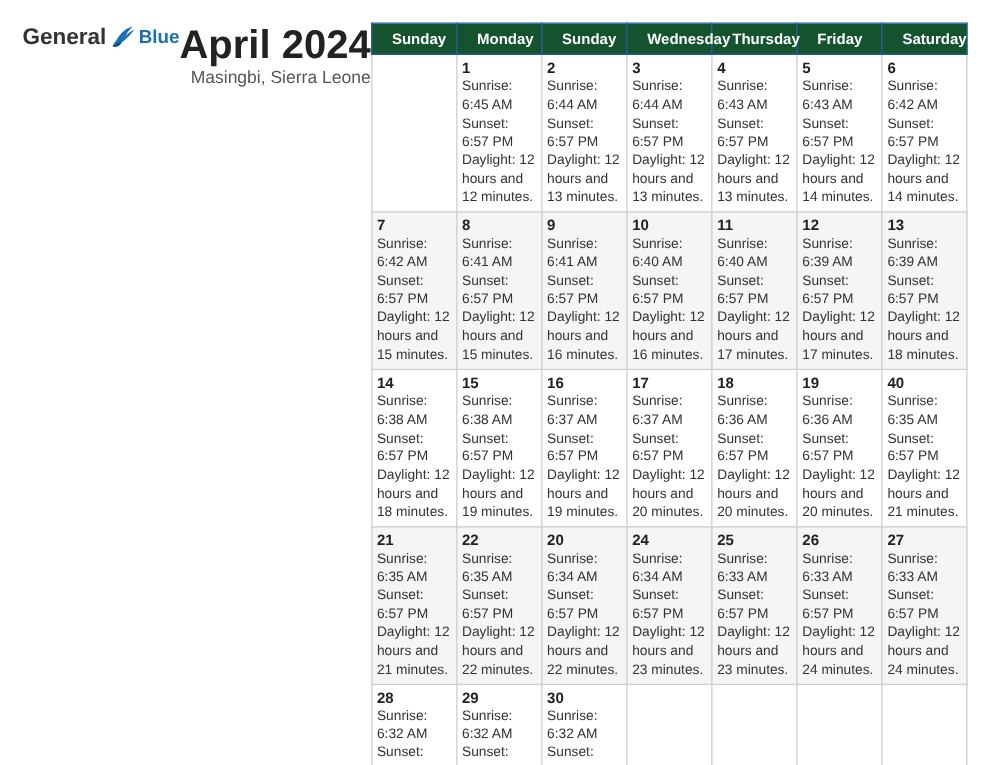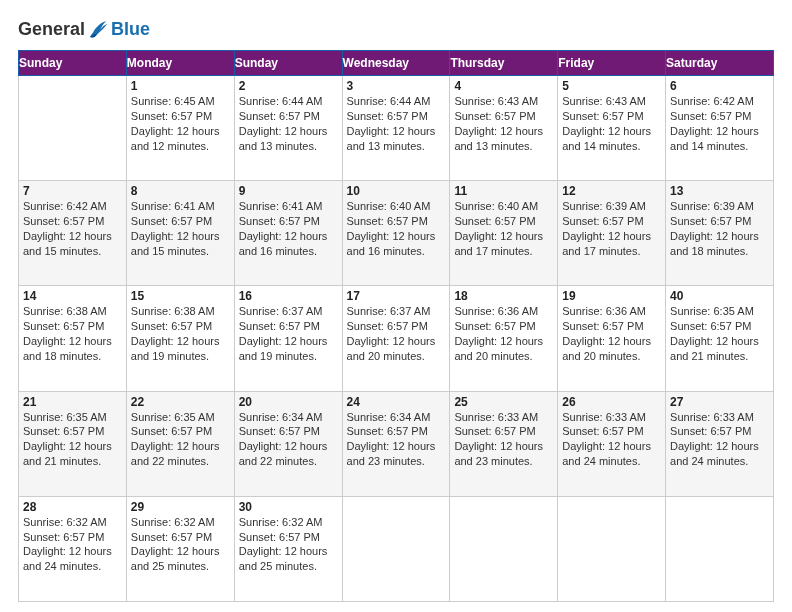--- a/index.html
+++ b/index.html
@@ -8,21 +8,21 @@
       height: 612px;
       font-family: Arial, sans-serif;
       background: #fff;
       overflow: hidden;
     }
     .page {
       width: 792px;
       height: 612px;
       padding: 18px 18px 10px 18px;
       display: flex;
-      flex-direction: column;
+      flex-direction: row;
     }
     .header {
       display: flex;
       justify-content: space-between;
       align-items: flex-start;
       margin-bottom: 10px;
     }
     .logo {
       display: flex;
       flex-direction: column;
@@ -32,21 +32,21 @@
       display: flex;
       align-items: center;
       gap: 2px;
     }
     .logo-general {
       font-size: 18px;
       font-weight: bold;
       color: #333;
     }
     .logo-blue {
-      font-size: 18px;
+      font-size: 15px;
       font-weight: bold;
       color: #1a6faf;
     }
     .logo-bird {
       width: 22px;
       height: 22px;
     }
     .title-block {
       text-align: right;
     }
@@ -61,25 +61,25 @@
       color: #555;
     }
     .calendar {
       flex: 1;
       border-collapse: collapse;
       width: 100%;
       table-layout: fixed;
       font-size: 10.5px;
     }
     .calendar thead tr th {
-      background-color: #701a75;
+      background-color: #14532d;
       color: #fff;
       font-weight: bold;
       font-size: 12px;
-      padding: 5px 0;
+      padding: 5px 16px;
       text-align: left;
       border: 1px solid #1a5aaa;
     }
     .calendar tbody tr td {
       border: 1px solid #ccc;
       vertical-align: top;
       padding: 3px 4px;
       height: 88px;
     }
     .calendar tbody tr:nth-child(even) td {
@@ -111,20 +111,24 @@
     <div class="logo">
       <div class="logo-text">
         <span class="logo-general">General</span>
         <svg class="logo-bird" viewBox="0 0 30 30" xmlns="http://www.w3.org/2000/svg">
           <path d="M8,20 Q14,8 26,4 Q20,10 18,16 Q22,10 28,8 Q22,16 14,22 Q10,28 4,26 Q6,22 8,20Z" fill="#1a6faf"></path>
           <path d="M14,22 Q10,28 4,26 Q8,24 10,22Z" fill="#0a4a8f"></path>
         </svg>
         <span class="logo-blue">Blue</span>
       </div>
     </div>
+    <div class="title-block">
+      <div class="month-title">April 2024</div>
+      <div class="subtitle">Masingbi, Sierra Leone</div>
+    </div>
   </div>
 
   <table class="calendar">
     <thead>
       <tr id="day-headers-row">
           <th>Sunday</th>
           <th>Monday</th>
           <th>Sunday</th>
           <th>Wednesday</th>
           <th>Thursday</th>

